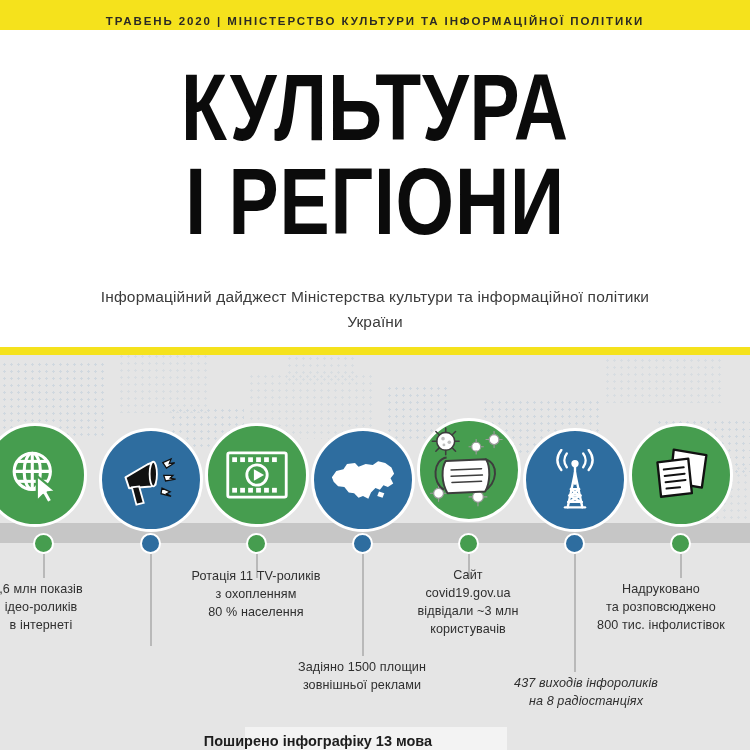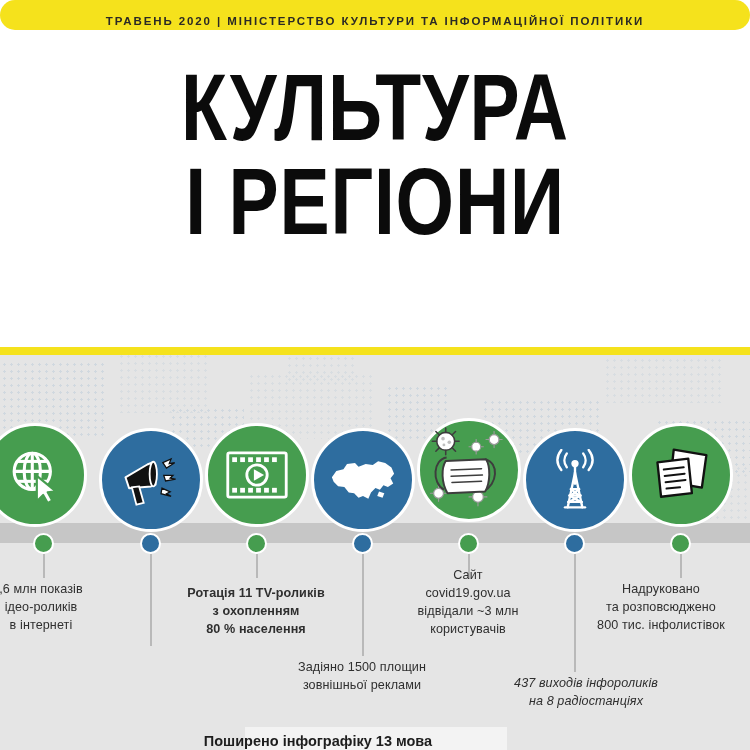--- a/index.html
+++ b/index.html
@@ -14,21 +14,20 @@
     width: 750px; height: 750px;
     background: #ffffff;
     overflow: hidden;
   }
 
   
   .topbar {
     position: absolute; left: 0; top: 0;
     width: 750px; height: 30px;
     background: #f5e21c;
-    border-radius: 19px;
   }
   .topbar-text {
     position: absolute; left: 0; top: 0;
     width: 750px; height: 41px;
     display: flex; align-items: center; justify-content: center;
     font-size: 11.5px;
     font-weight: 700;
     letter-spacing: 1.9px;
     color: #2b2a25;
     white-space: nowrap;
@@ -156,20 +155,21 @@
 
 <div class="page">
 
   <div class="topbar">
     <div class="topbar-text">ТРАВЕНЬ 2020 | МІНІСТЕРСТВО КУЛЬТУРИ ТА ІНФОРМАЦІЙНОЇ ПОЛІТИКИ</div>
   </div>
 
   <div class="masthead">
     <div class="title-l1">КУЛЬТУРА</div>
     <div class="title-l2">І РЕГІОНИ</div>
+    <div class="subtitle">Інформаційний дайджест Міністерства культури та інформаційної політики України</div>
   </div>
 
   <div class="yellow-rule"></div>
 
   <div class="band">
 
     <div class="dotfield" style="left:-6px;  top:6px;   width:110px; height:78px;"></div>
     <div class="dotfield pale" style="left:118px; top:-2px; width:92px;  height:60px;"></div>
     <div class="dotfield" style="left:170px; top:52px;  width:74px;  height:44px;"></div>
     <div class="dotfield pale" style="left:248px; top:18px;  width:128px; height:66px;"></div>
@@ -376,21 +376,21 @@
     <div class="stem" style="left:362px; top:199px; height:102px;"></div>
     <div class="stem" style="left:468px; top:199px; height:24px;"></div>
     <div class="stem" style="left:574px; top:199px; height:118px;"></div>
     <div class="stem" style="left:680px; top:199px; height:24px;"></div>
 
     <div class="caption" style="left:-64px; top:226px; width:210px;">,6 млн показів
 ідео-роликів
 в інтернеті</div>
 
 
-    <div class="caption" style="left:161px; top:230px; width:190px;font-weight:bold;">Ротація 11 TV-роликів
+    <div class="caption" style="left:161px; top:213px; width:190px;">Ротація 11 TV-роликів
 з охопленням
 80 % населення</div>
 
     <div class="caption" style="left:274px; top:304px; width:176px;">Задіяно 1500 площин
 зовнішньої реклами</div>
 
     <div class="caption" style="left:386px; top:212px; width:164px;">Сайт
 covid19.gov.ua
 відвідали ~3 млн
 користувачів</div>

